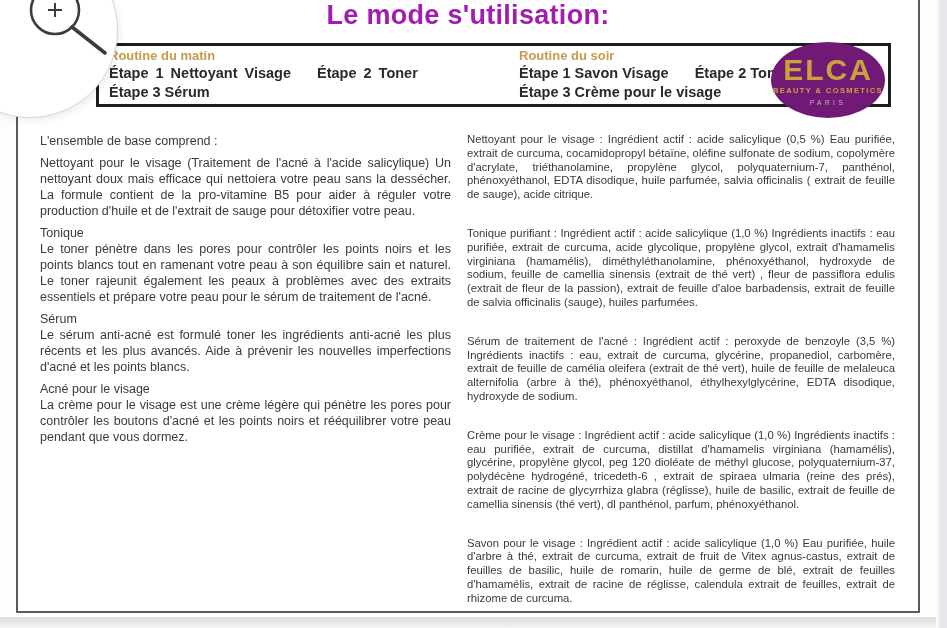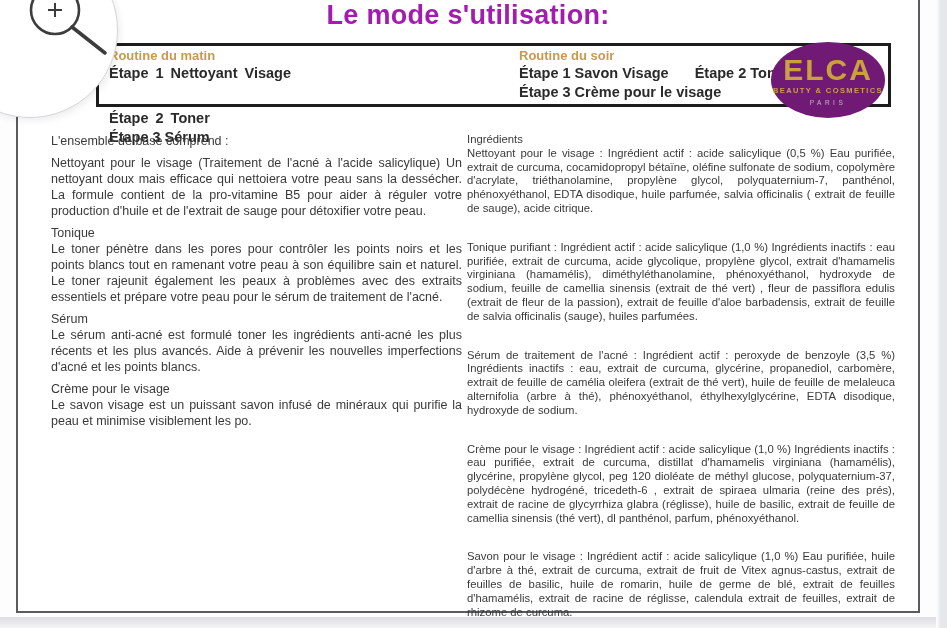--- a/index.html
+++ b/index.html
@@ -16,34 +16,34 @@
 
   
   .routine-box { position:absolute; left:78px; top:47px; width:795px; height:64px;
                  border:3px solid #1c1c1c; background:#fff; }
   .routine { position:absolute; top:1px; }
   .routine.morning { left:10px; width:355px; }
   .routine.evening { left:372px; width:300px;margin-left:48px; }
   .routine-title { font-size:13px; font-weight:bold; color:#c79a4e; line-height:17px; }
   .steps-row { display:flex; gap:26px; font-size:14.5px; font-weight:bold;
                color:#2a2a2a; line-height:19px; white-space:nowrap; }
-  .routine.morning .steps-row.first { word-spacing:3px;flex-direction:column; }
+  .routine.morning .steps-row.first { word-spacing:3px; }
   .routine.evening .steps-row { gap:26px; }
 
   
   .logo { position:absolute; left:753px; top:46px; width:114px; height:76px;
           background:#701a75; border-radius:50%; z-index:6;
           display:flex; flex-direction:column; align-items:center; justify-content:center; }
   .logo-word { font-size:30px; font-weight:bold; color:#c9a23f; letter-spacing:2px; line-height:1; }
   .logo-sub  { font-size:7.5px; font-weight:bold; color:#c9a23f; letter-spacing:1.4px; margin-top:1px; white-space:nowrap; }
   .logo-city { font-size:6.5px; color:#bcbcc0; letter-spacing:3.5px; margin-top:4px; }
 
   
   .col { position:absolute; top:137px; color:#3a3a3a; text-align:justify; }
-  .col-left  { left:33px;  width:411px; font-size:12.5px; line-height:16px; }
+  .col-left  { left:22px;  width:411px; font-size:12.5px; line-height:16px; }
   .col-right { left:449px; width:428px; font-size:11.3px; line-height:13.8px; }
   .col p { margin:0; }
   .col .gap { margin-top:25px; }
   .col-left .gap { margin-top:6px; }
   .block { display:block; }
 
   
   .bottom-strip { position:absolute; left:0; top:617px; width:947px; height:11px;
                   background:linear-gradient(#dcdde1,#f4f4f6); z-index:4; }
   .right-strip { position:absolute; left:936px; top:0; width:11px; height:628px;
@@ -93,27 +93,26 @@
       <div class="logo-city">PARIS</div>
     </div>
 
     <div class="col col-left">
       <p>L'ensemble de base comprend :</p>
       <p class="gap">Nettoyant pour le visage (Traitement de l'acné à l'acide salicylique) Un nettoyant doux mais efficace qui nettoiera votre peau sans la dessécher. La formule contient de la pro-vitamine B5 pour aider à réguler votre production d'huile et de l'extrait de sauge pour détoxifier votre peau.</p>
       <p class="gap">Tonique</p>
       <p>Le toner pénètre dans les pores pour contrôler les points noirs et les points blancs tout en ramenant votre peau à son équilibre sain et naturel. Le toner rajeunit également les peaux à problèmes avec des extraits essentiels et prépare votre peau pour le sérum de traitement de l'acné.</p>
       <p class="gap">Sérum</p>
       <p>Le sérum anti-acné est formulé toner les ingrédients anti-acné les plus récents et les plus avancés. Aide à prévenir les nouvelles imperfections d'acné et les points blancs.</p>
-      <p class="gap">Crème pour le visage</p>
-      <p>Le savon visage est un puissant savon infusé de minéraux qui purifie la peau et minimise visiblement les po.</p>
+      <p class="gap">Acné pour le visage</p>
+      <p>La crème pour le visage est une crème légère qui pénètre les pores pour contrôler les boutons d'acné et les points noirs et rééquilibrer votre peau pendant que vous dormez.</p>
     </div>
 
     <div class="col col-right">
       <p>
-        <span class="block">Ingrédients</span>
         <span class="block">Nettoyant pour le visage : Ingrédient actif : acide salicylique (0,5 %) Eau purifiée, extrait de curcuma, cocamidopropyl bétaïne, oléfine sulfonate de sodium, copolymère d'acrylate, triéthanolamine, propylène glycol, polyquaternium-7, panthénol, phénoxyéthanol, EDTA disodique, huile parfumée, salvia officinalis ( extrait de feuille de sauge), acide citrique.</span>
       </p>
       <p class="gap">Tonique purifiant : Ingrédient actif : acide salicylique (1,0 %) Ingrédients inactifs : eau purifiée, extrait de curcuma, acide glycolique, propylène glycol, extrait d'hamamelis virginiana (hamamélis), diméthyléthanolamine, phénoxyéthanol, hydroxyde de sodium, feuille de camellia sinensis (extrait de thé vert) , fleur de passiflora edulis (extrait de fleur de la passion), extrait de feuille d'aloe barbadensis, extrait de feuille de salvia officinalis (sauge), huiles parfumées.</p>
       <p class="gap">Sérum de traitement de l'acné : Ingrédient actif : peroxyde de benzoyle (3,5 %) Ingrédients inactifs : eau, extrait de curcuma, glycérine, propanediol, carbomère, extrait de feuille de camélia oleifera (extrait de thé vert), huile de feuille de melaleuca alternifolia (arbre à thé), phénoxyéthanol, éthylhexylglycérine, EDTA disodique, hydroxyde de sodium.</p>
       <p class="gap">Crème pour le visage : Ingrédient actif : acide salicylique (1,0 %) Ingrédients inactifs : eau purifiée, extrait de curcuma, distillat d'hamamelis virginiana (hamamélis), glycérine, propylène glycol, peg 120 dioléate de méthyl glucose, polyquaternium-37, polydécène hydrogéné, tricedeth-6 , extrait de spiraea ulmaria (reine des prés), extrait de racine de glycyrrhiza glabra (réglisse), huile de basilic, extrait de feuille de camellia sinensis (thé vert), dl panthénol, parfum, phénoxyéthanol.</p>
       <p class="gap">Savon pour le visage : Ingrédient actif : acide salicylique (1,0 %) Eau purifiée, huile d'arbre à thé, extrait de curcuma, extrait de fruit de Vitex agnus-castus, extrait de feuilles de basilic, huile de romarin, huile de germe de blé, extrait de feuilles d'hamamélis, extrait de racine de réglisse, calendula extrait de feuilles, extrait de rhizome de curcuma.</p>
     </div>
 
   </div>
 

